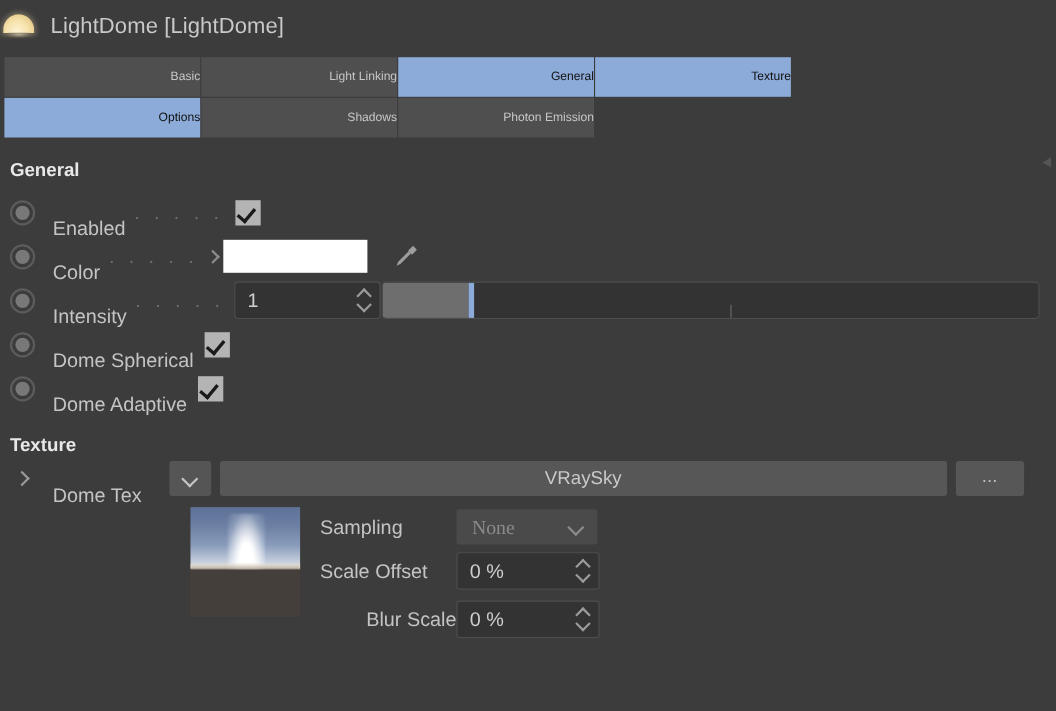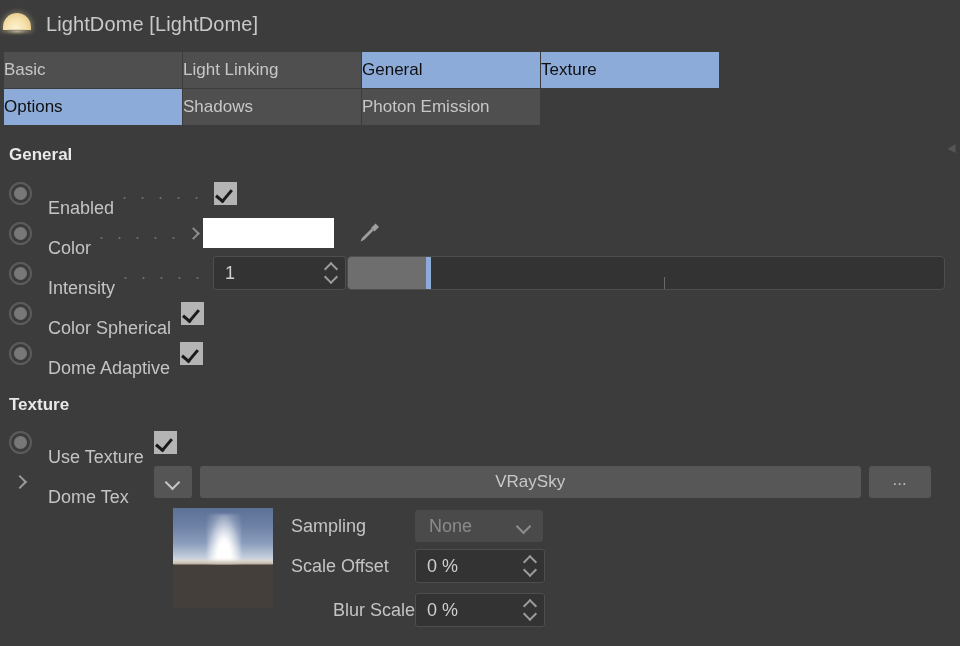--- a/index.html
+++ b/index.html
@@ -57,22 +57,22 @@
   }
   .tab-row {
     display: flex;
     gap: 1px;
     margin-bottom: 1px;
   }
   .tab {
     width: 178px;
     height: 36px;
     line-height: 36px;
-    text-align: left;
-    font-size: 17px;
+    text-align: right;
+    font-size: 11px;
     background: #4f4f4f;
     color: #c7c7c7;
     box-sizing: border-box;
     white-space: nowrap;
     overflow: hidden;
   }
   .tab.active {
     background: #8cabd9;
     color: #101010;
   }
@@ -326,20 +326,21 @@
 
   
   .dd-disabled {
     width: 128px; height: 32px;
     background: #4a4a4a;
     border-radius: 3px;
     position: relative;
     flex: none;
     display: flex;
     align-items: center;
+    font-family: Liberation Serif, serif;
   }
   .dd-disabled span {
     font-size: 18px;
     color: #8b8b8b;
     padding-left: 14px;
   }
   .dd-disabled::after {
     content: "";
     position: absolute;
     right: 14px; top: 11px;
@@ -427,37 +428,32 @@
     </div>
     <div class="slider" style="width:598px; margin-left:1px;">
       <div class="fill" style="width:13%;"></div>
       <div class="handle" style="left:13%;"></div>
       <div class="tick" style="left:53%;"></div>
     </div>
   </div>
 
   <div class="row">
     <div class="bullet"></div>
-    <div class="lbl">Color Spherical</div>
+    <div class="lbl">Dome Spherical</div>
     <div class="checkbox" style="margin-left:10px;"></div>
   </div>
 
   <div class="row">
     <div class="bullet"></div>
     <div class="lbl">Dome Adaptive</div>
     <div class="checkbox" style="margin-left:10px;"></div>
   </div>
 
   <div class="section-title" style="margin-top:22px;">Texture</div>
 
-  <div class="row" style="margin-top:7px;">
-    <div class="bullet"></div>
-    <div class="lbl">Use Texture</div>
-    <div class="checkbox" style="margin-left:10px;"></div>
-  </div>
 
   <div class="row">
     <div class="arrow-right"></div>
     <div class="lbl">Dome Tex</div>
     <div class="dd-btn" style="margin-left:25px;"></div>
     <div class="textbtn" style="width:661px; margin-left:8px;">VRaySky</div>
     <div class="dots-btn" style="margin-left:8px;">...</div>
   </div>
 
   <div style="display:flex; align-items:flex-start; padding-left:173px; margin-top:6px;">

